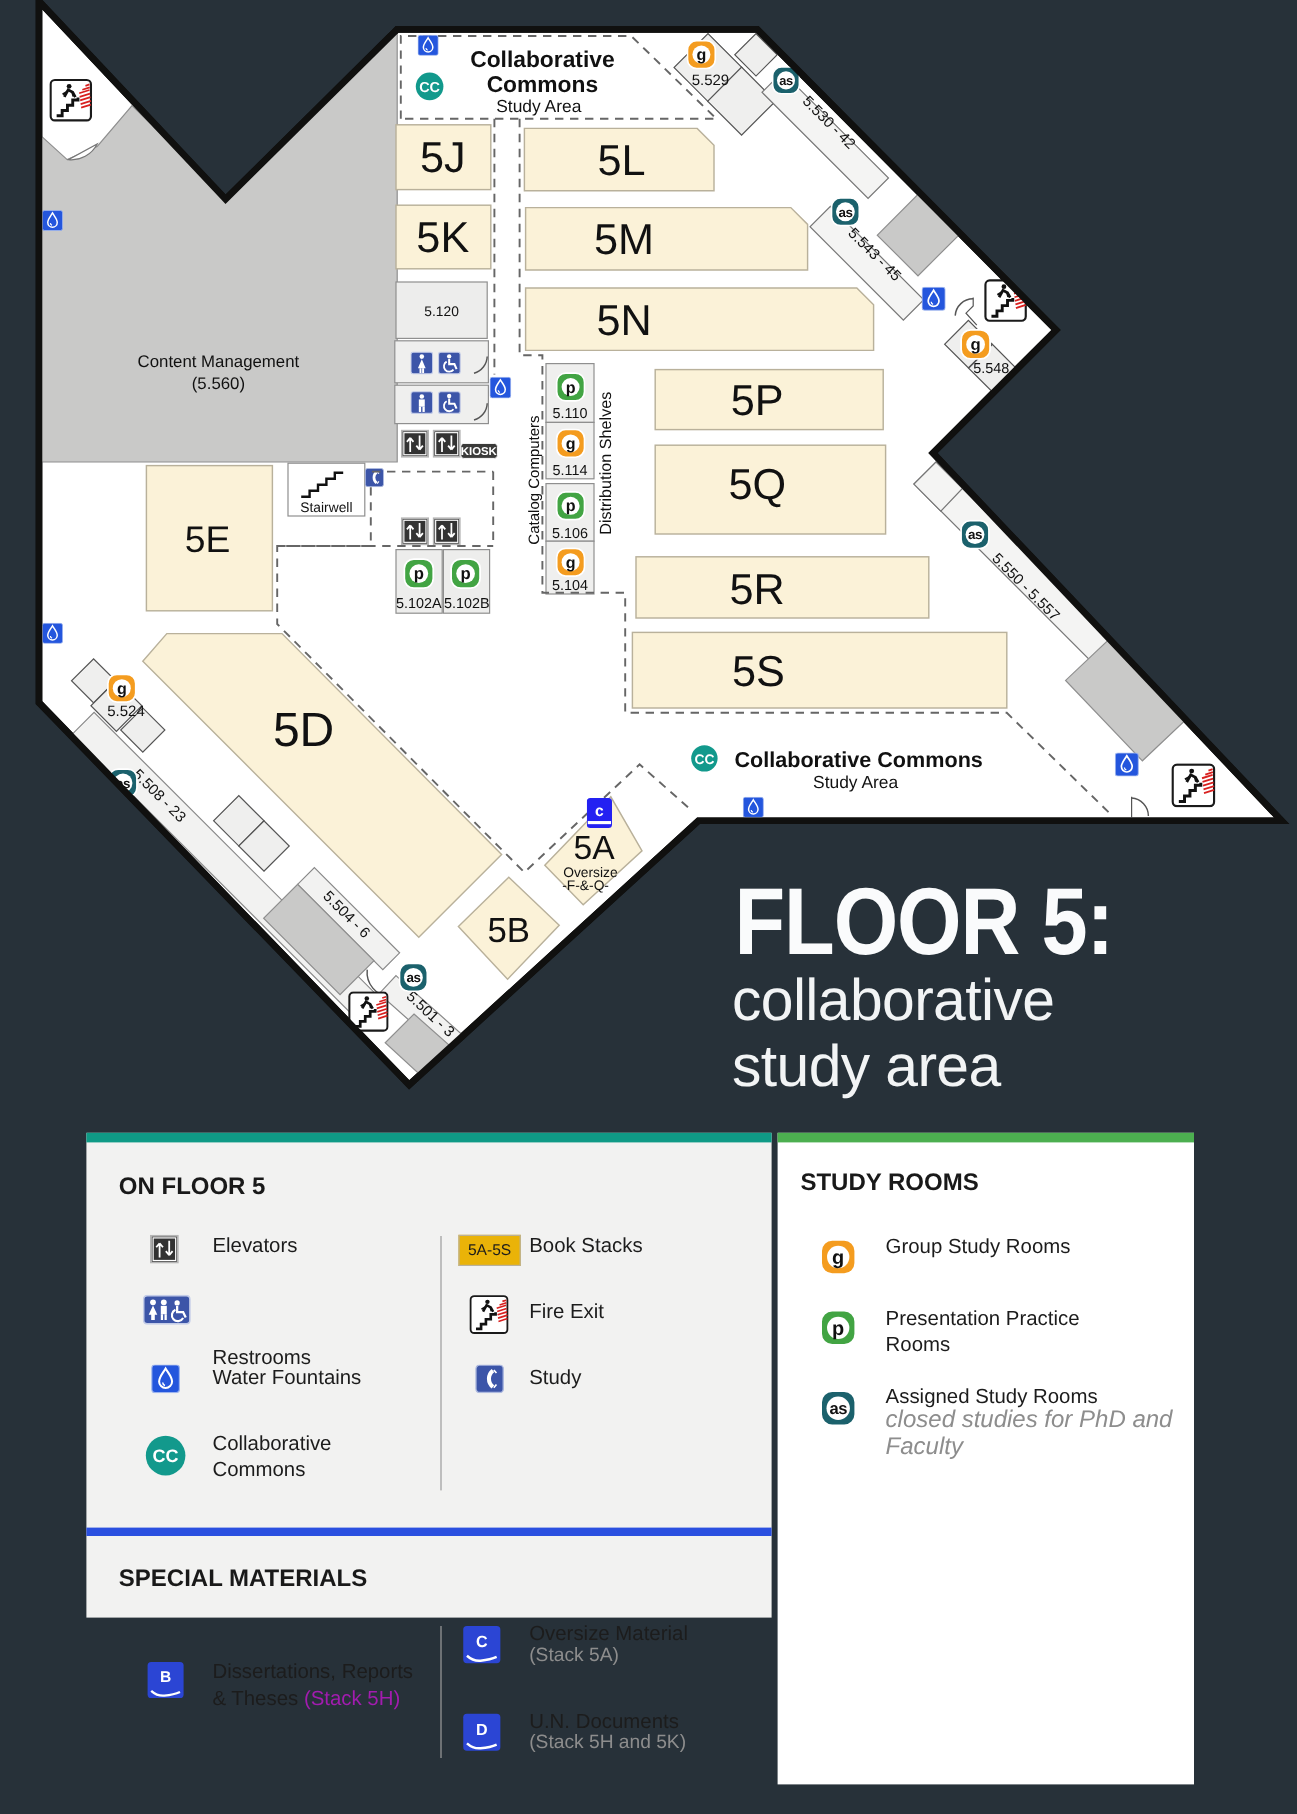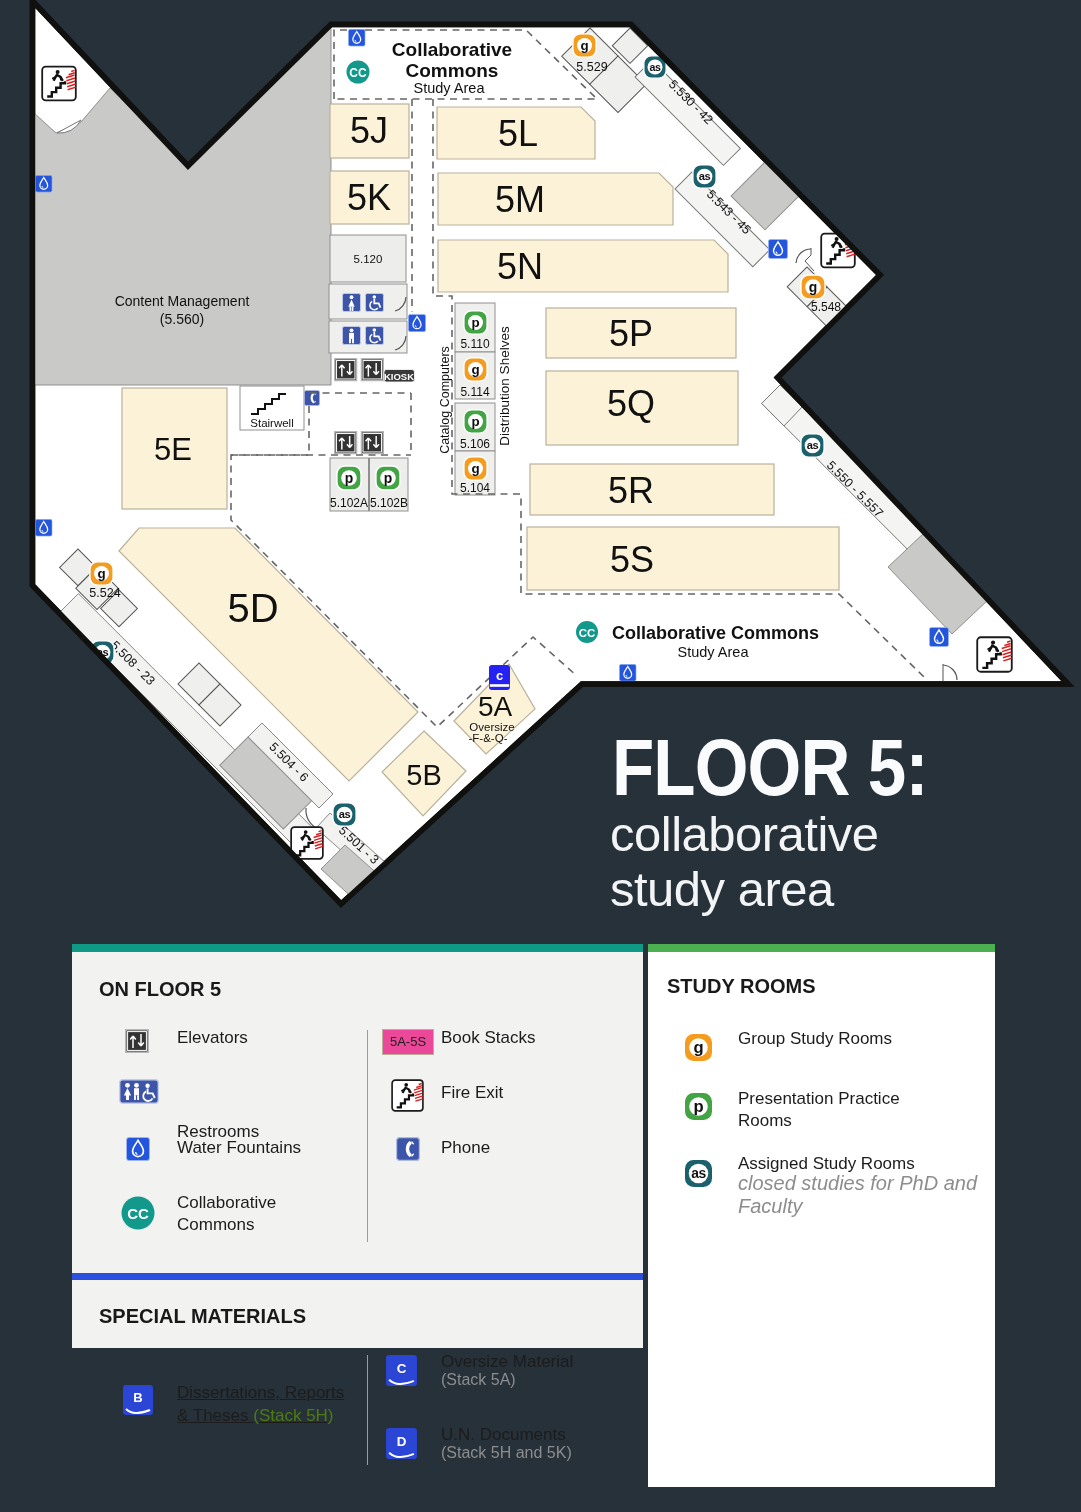--- a/index.html
+++ b/index.html
@@ -450,42 +450,42 @@
   <div class="abs" style="left:105px;top:194px;font-size:17px;color:#1c1c1c;">Water Fountains</div>
 
   <svg class="abs" style="left:49px;top:252px" width="34" height="34" viewBox="0 0 34 34">
       <circle cx="17" cy="17" r="16.5" fill="#12998c"></circle>
       <text x="17" y="22.5" font-size="15" font-weight="bold" fill="#fff" text-anchor="middle" font-family="Liberation Sans">CC</text>
     </svg>
   <div class="abs" style="left:105px;top:248px;font-size:17px;color:#1c1c1c;line-height:22px;">Collaborative<br>Commons</div>
 
   <div class="abs" style="left:295px;top:86px;width:1px;height:212px;background:#9c9c9c;"></div>
 
-  <div class="abs" style="left:310px;top:85px;width:50px;height:24px;background:#ec4899;border:1px solid #b9b19b;font-size:13px;color:#1c1c1c;text-align:center;line-height:24px;">5A-5S</div>
+  <div class="abs" style="left:310px;top:85px;width:50px;height:24px;background:#eab308;border:1px solid #b9b19b;font-size:13px;color:#1c1c1c;text-align:center;line-height:24px;">5A-5S</div>
   <div class="abs" style="left:369px;top:84px;font-size:17px;color:#1c1c1c;">Book Stacks</div>
 
   <svg class="abs" style="left:319px;top:135px" width="33" height="33" viewBox="0 0 36 36">
       <use href="#fx" width="36" height="36"></use>
     </svg>
   <div class="abs" style="left:369px;top:139px;font-size:17px;color:#1c1c1c;">Fire Exit</div>
 
   <svg class="abs" style="left:324px;top:193px" width="24" height="24" viewBox="0 0 24 24">
       <use href="#ph" width="24" height="24"></use>
     </svg>
-  <div class="abs" style="left:369px;top:194px;font-size:17px;color:#1c1c1c;">Phone</div>
+  <div class="abs" style="left:369px;top:194px;font-size:17px;color:#1c1c1c;">Study</div>
 
   <div class="abs" style="left:0px;top:329px;width:571px;height:7px;background:#2b50e0;"></div>
 
   <div class="abs" style="left:27px;top:361px;font-size:20px;font-weight:bold;color:#191919;">SPECIAL MATERIALS</div>
 
   <svg class="abs" style="left:50px;top:440px" width="32" height="32" viewBox="0 0 32 32">
       <use href="#bk" width="32" height="32"></use>
       <text x="16" y="18" font-size="13" font-weight="bold" fill="#fff" text-anchor="middle" font-family="Liberation Sans">B</text>
     </svg>
-  <div class="abs" style="left:105px;top:437px;font-size:17px;color:#1c1c1c;line-height:23px;text-decoration:underline;">Dissertations, Reports<br>&amp; Theses <span style="color:#4d7c0f">(Stack 5H)</span></div>
+  <div class="abs" style="left:105px;top:437px;font-size:17px;color:#1c1c1c;line-height:23px;">Dissertations, Reports<br>&amp; Theses <span style="color:#a21caf">(Stack 5H)</span></div>
 
   <div class="abs" style="left:295px;top:411px;width:1px;height:110px;background:#9c9c9c;"></div>
 
   <svg class="abs" style="left:313px;top:410px" width="33" height="33" viewBox="0 0 32 32">
       <use href="#bk" width="32" height="32"></use>
       <text x="16" y="18" font-size="13" font-weight="bold" fill="#fff" text-anchor="middle" font-family="Liberation Sans">C</text>
     </svg>
   <div class="abs" style="left:369px;top:408px;font-size:17px;color:#1c1c1c;">Oversize Material</div>
   <div class="abs" style="left:369px;top:427px;font-size:16px;color:#8d8d8d;">(Stack 5A)</div>
 

